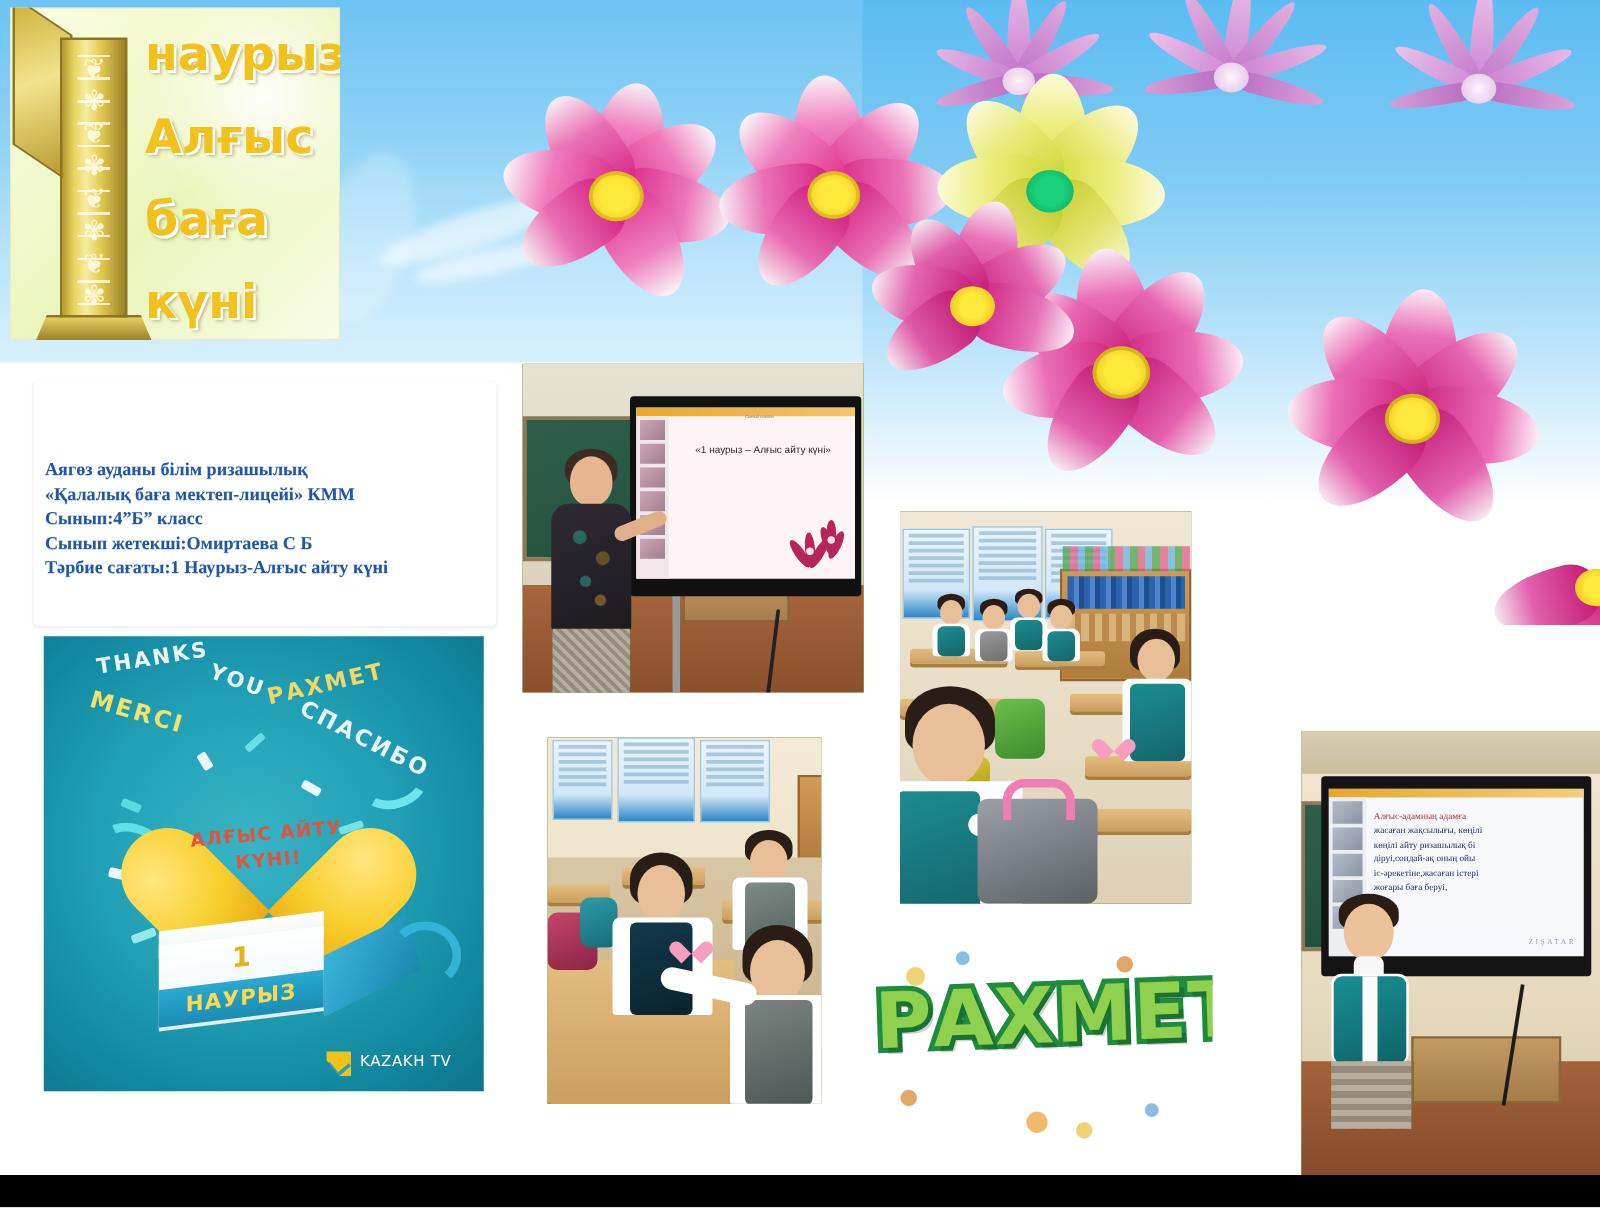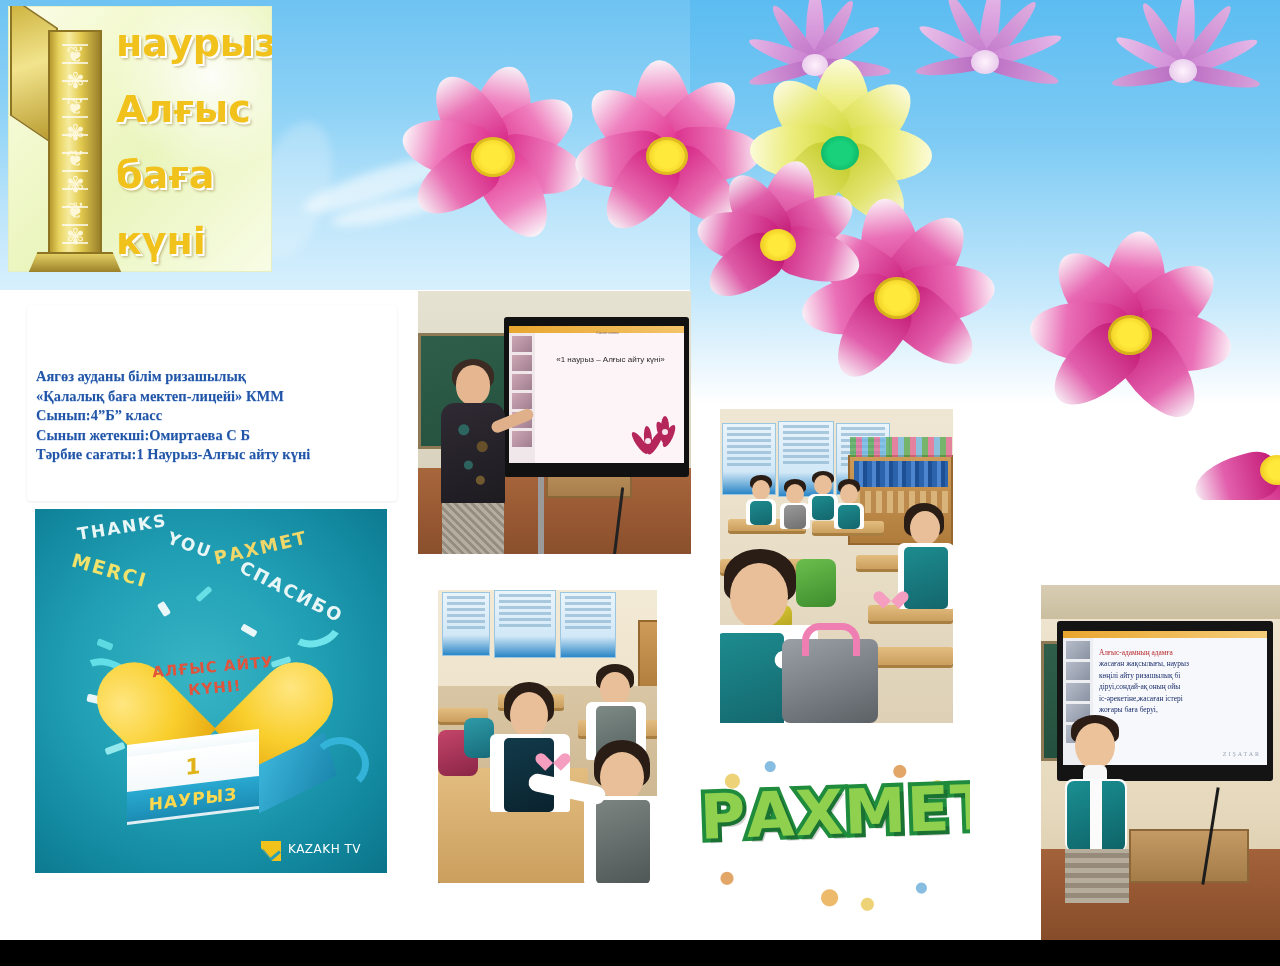--- a/index.html
+++ b/index.html
@@ -602,21 +602,21 @@
         <div class="g-bar"></div>
         <div class="g-strip">
             <i></i>
             <i></i>
             <i></i>
             <i></i>
             <i></i>
           </div>
         <div class="g-lines">
           <div>Алғыс-адамның адамға</div>
-          <div>жасаған жақсылығы, наурыз</div>
+          <div>жасаған жақсылығы, көңілі</div>
           <div>көңілі айту ризашылық бі</div>
           <div>діруі,сондай-ақ  оның ойы</div>
           <div>іс-әрекетіне,жасаған істері</div>
           <div>жоғары баға беруі,</div>
         </div>
         <div class="g-sign">ZIŞATAR</div>
       </div>
     </div>
     <div class="g-cord"></div>
     <div class="g-girl">

